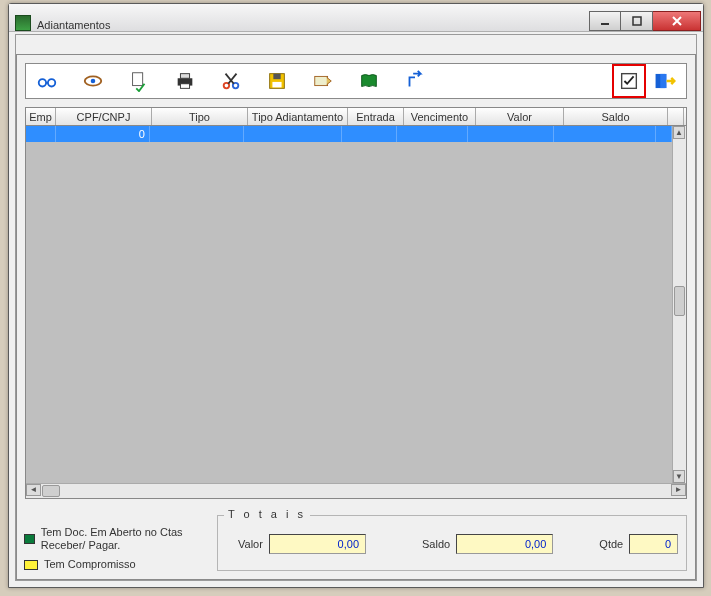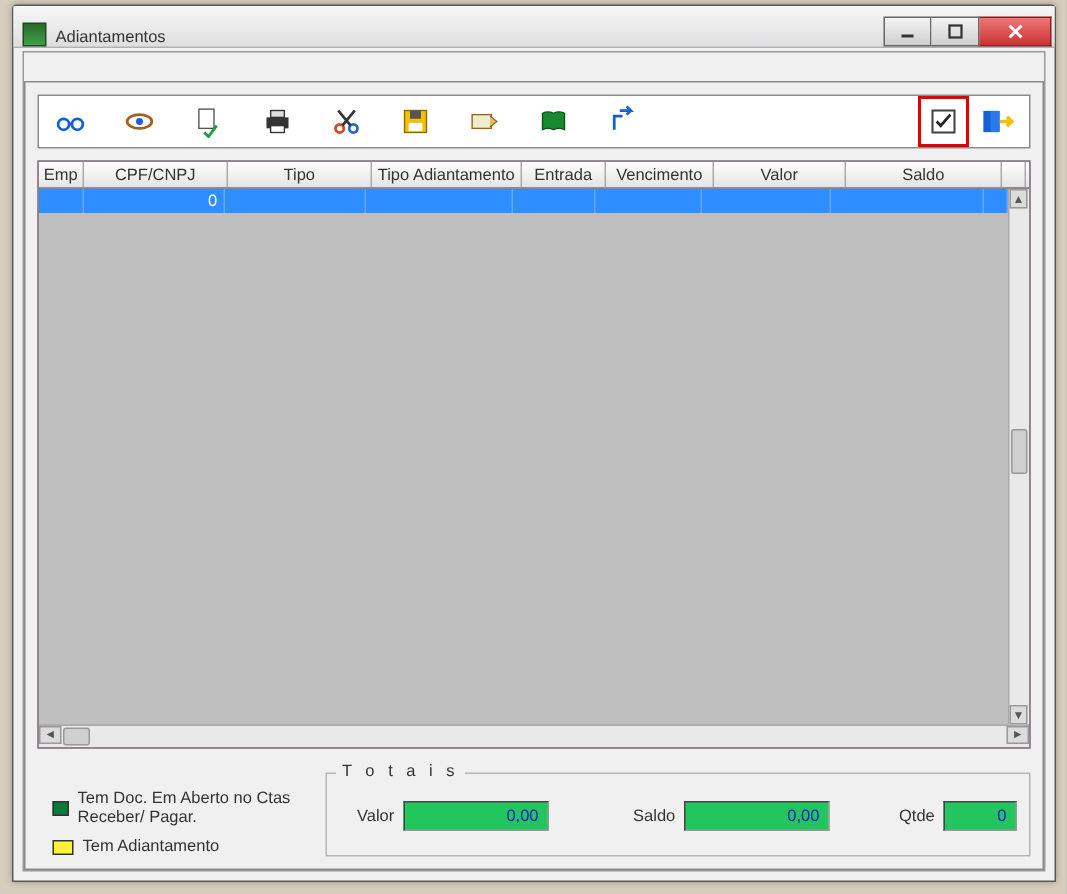--- a/index.html
+++ b/index.html
@@ -117,21 +117,21 @@
   .tb-btn { width:26px; height:26px; display:flex; align-items:center; justify-content:center; }
   .tb-btn.hl { outline:2px solid #e50000; outline-offset:2px; }
   .tb-btn svg { width:22px; height:22px; }
 
   
   .grid-holder {
     position:absolute;
     left:8px; right:8px;
     top:52px; bottom:80px;
     border:1px solid #888;
-    background:#701a75;
+    background:#bef264;
   }
   .grid-head {
     display:flex;
     height:18px;
     background:linear-gradient(#fefefe,#e4e4e4);
     border-bottom:1px solid #888;
   }
   .gh {
     border-right:1px solid #aaa;
     display:flex; align-items:center; justify-content:center;
@@ -159,21 +159,21 @@
     position:absolute; left:0; right:0; bottom:0; height:15px;
     background:#e9e9e9; border-top:1px solid #aaa;
   }
   .hscroll .arr.lt { position:absolute; left:0; top:0; bottom:0; width:15px;}
   .hscroll .arr.rt { position:absolute; right:0; top:0; bottom:0; width:15px;}
   .hscroll .thumb { position:absolute; left:16px; top:1px; bottom:1px; width:18px; background:#cfcfcf; border:1px solid #999; border-radius:2px;}
   .tri { font-size:8px; color:#555; line-height:1;}
 
   
   .legend {
-    position:absolute; left:18px; bottom:8px;
+    position:absolute; left:7px; bottom:8px;
     width:180px;
     margin-top:12px;
   }
   .legend .row1 { display:flex; align-items:center; gap:6px; }
   .swatch { width:14px; height:10px; border:1px solid #333; }
   .swatch.green { background:#0a7a3b; }
   .swatch.yellow { background:#fff23a; }
   .legend-text { font-size:11px; color:#333; line-height:13px; }
   .legend .line { margin-top:6px; }
 
@@ -188,21 +188,21 @@
     position:absolute; top:-8px; left:6px;
     background:#f0f0f0; padding:0 4px;
     font-size:11px; letter-spacing:3px; color:#333;
   }
   .totals-row {
     display:flex; align-items:center;
     gap:6px; position:absolute; left:10px; right:8px; top:18px;
   }
   .tot-label { font-size:11px; color:#333; margin-left:10px; }
   .tot-field {
-    border:1px inset #999; background:#22c55e;
+    border:1px inset #999; background:#fef9c3;
     height:20px; padding:0 6px;
     display:flex; align-items:center; justify-content:flex-end;
     color:#0022cc; font-size:11px;
   }
   .tot-field.v { width:100px; }
   .tot-field.q { width:50px; }
 </style>
 </head>
 <body>
 
@@ -356,21 +356,21 @@
         </div>
       </div>
 
       <div class="legend">
         <div class="row1">
           <div class="swatch green"></div>
           <div class="legend-text">Tem Doc. Em Aberto no Ctas Receber/ Pagar.</div>
         </div>
         <div class="row1 line">
           <div class="swatch yellow"></div>
-          <div class="legend-text">Tem Adiantamento</div>
+          <div class="legend-text">Tem Compromisso</div>
         </div>
       </div>
 
       <div class="totals">
         <div class="caption">T o t a i s</div>
         <div class="totals-row">
           <span class="tot-label">Valor</span>
           <span class="tot-field v">0,00</span>
           <span class="tot-label" style="margin-left:50px">Saldo</span>
           <span class="tot-field v">0,00</span>

